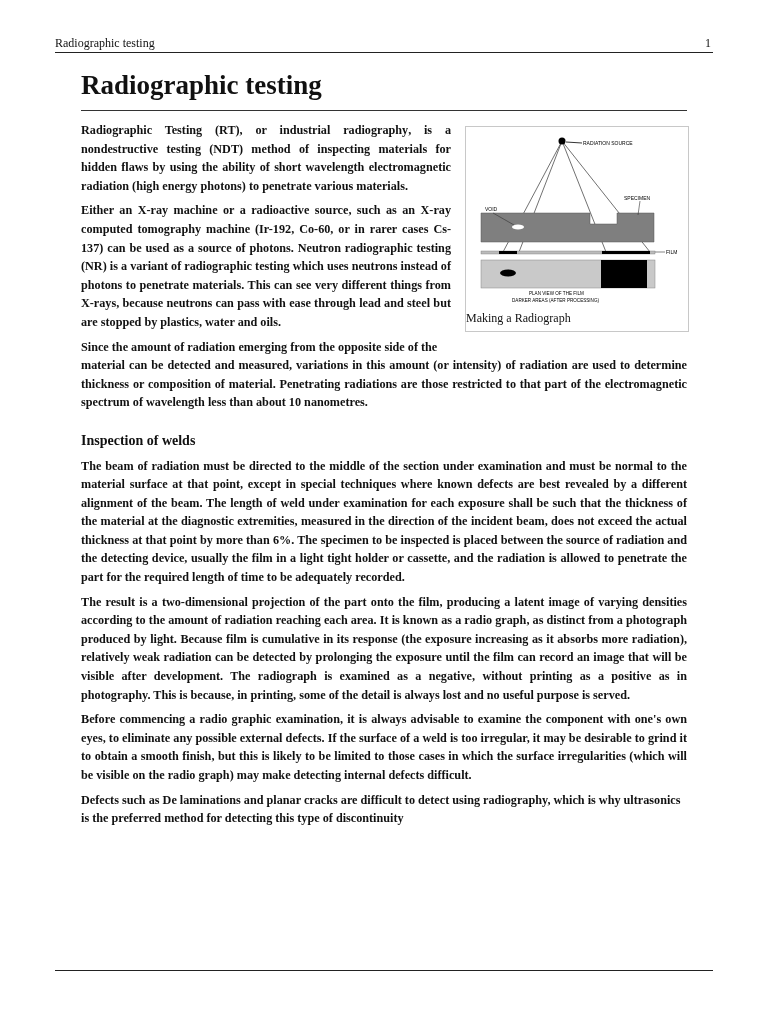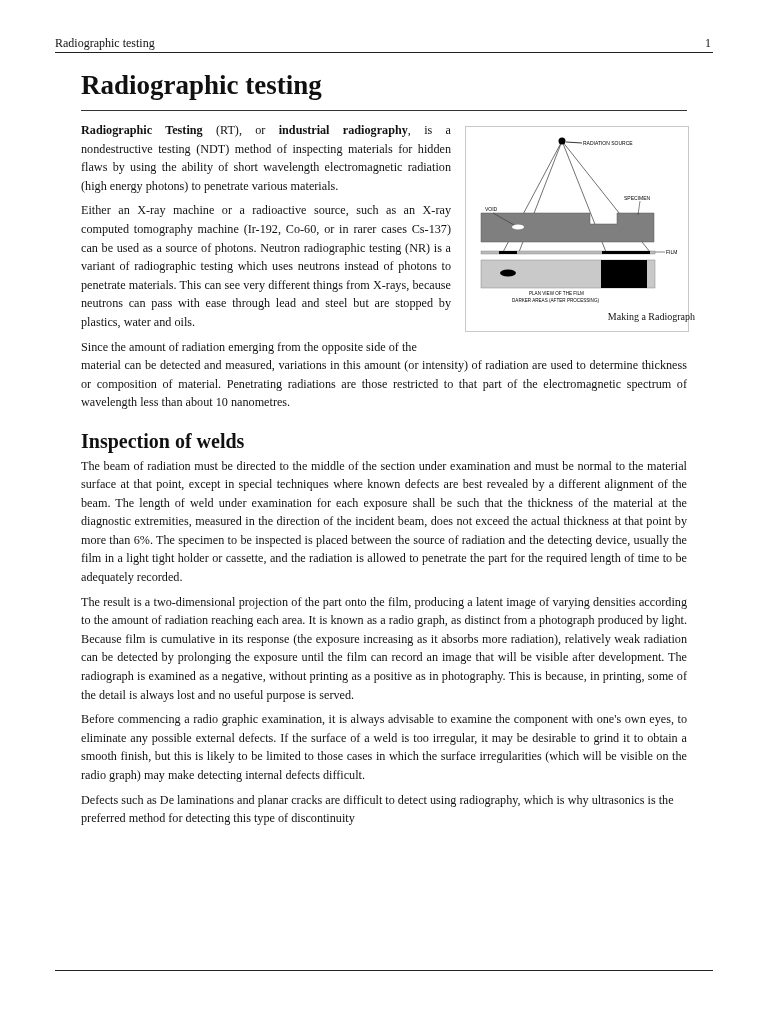--- a/index.html
+++ b/index.html
@@ -5,27 +5,27 @@
   html, body { margin: 0; padding: 0; background: #ffffff; }
   body { width: 768px; height: 1024px; position: relative; overflow: hidden;
          font-family: "Liberation Serif", serif; color: #111; }
   .running-header { position: absolute; left: 55px; top: 36px; width: 658px; height: 16px;
          font-size: 12px; border-bottom: 1px solid #222; }
   .running-header .left { position: absolute; left: 0; top: 0; }
   .running-header .right { position: absolute; right: 2px; top: 0; }
   .page-title { position: absolute; left: 81px; top: 70px; margin: 0; font-size: 27px; font-weight: bold; }
   .title-rule { position: absolute; left: 81px; top: 110px; width: 606px; height: 1px; background: #333; }
   .content { position: absolute; left: 81px; top: 121px; width: 606px; font-size: 12.2px; line-height: 18.6px; }
-  .content p { margin: 0 0 6px 0; text-align: justify; }
+  .content p { margin: 0 0 6px 0; text-align: justify; font-weight: bold; }
   .intro-col { width: 370px; }
   .figure { position: absolute; left: 465px; top: 126px; width: 222px; height: 204px;
          border: 1px solid #c8c8c8; background: #fff; }
   .figure svg { position: absolute; left: 0; top: 0; }
-  .caption { position: absolute; left: 7px; width: 222px; top: 184px; text-align: right; font-size: 10px; }
-  h2 { font-size: 20px; font-weight: bold; margin: 20px 0 6px 0; }
+  .caption { position: absolute; left: 0; width: 222px; top: 184px; text-align: left; font-size: 12px; }
+  h2 { font-size: 14px; font-weight: bold; margin: 20px 0 6px 0; }
   .footer-rule { position: absolute; left: 55px; top: 970px; width: 658px; height: 1px; background: #222; }
 </style>
 </head>
 <body>
 
 <div class="running-header">
   <span class="left">Radiographic testing</span>
   <span class="right">1</span>
 </div>
 

